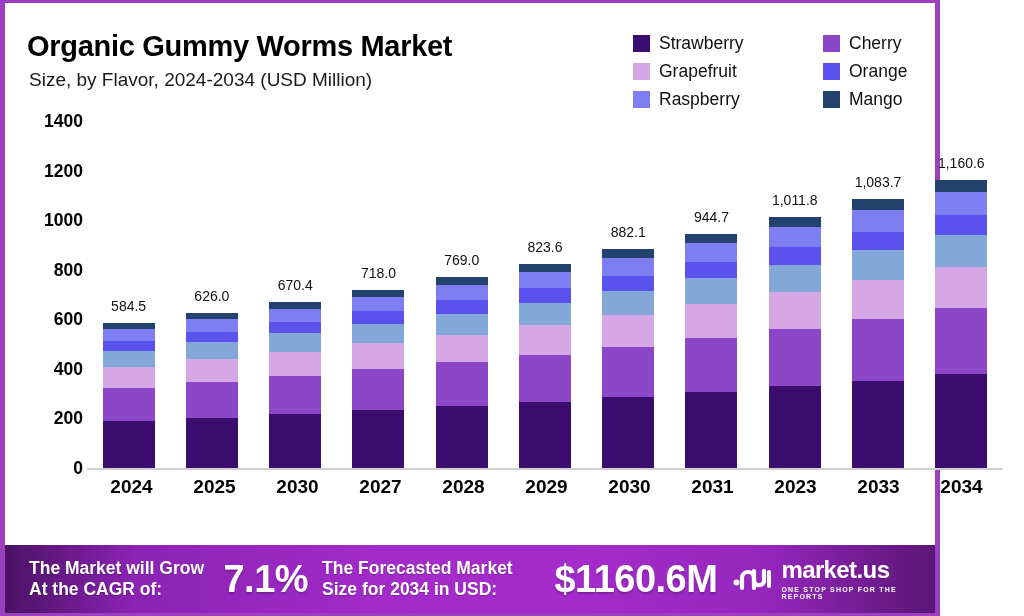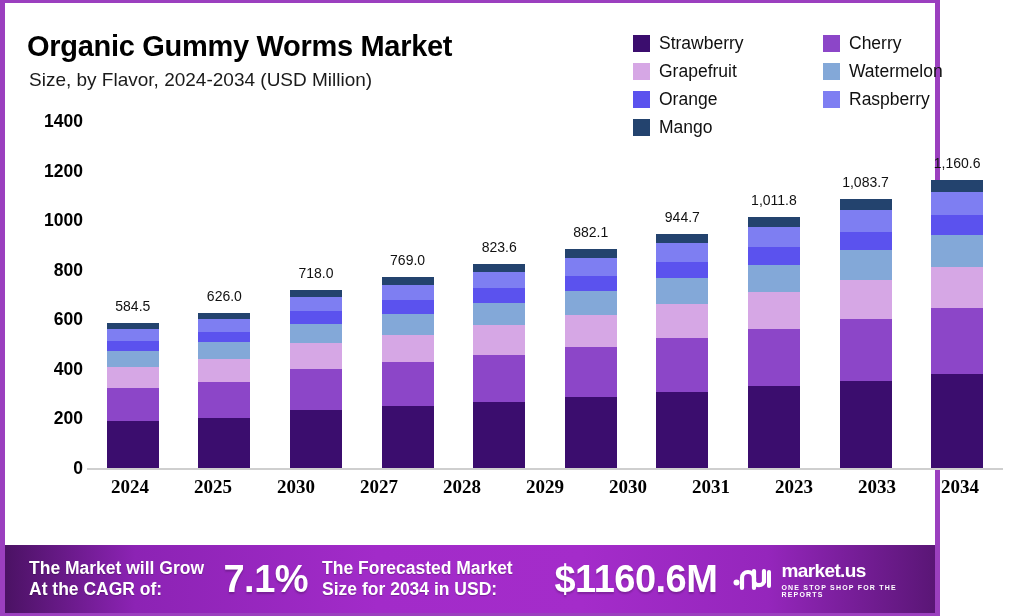--- a/index.html
+++ b/index.html
@@ -73,21 +73,21 @@
     font-size: 14px; color: #111; white-space: nowrap;
   }
   .bar-stack {
     width: 52px;
     display: flex; flex-direction: column-reverse;
   }
   .seg { width: 100%; }
 
   #xaxis {
     position: absolute; left: 82px; top: 355px; width: 916px; height: 34px;
-    display: flex; justify-content: center; font-family: Liberation Serif, serif;
+    display: flex; justify-content: flex-end;
   }
   .xtick {
     width: 83px; text-align: center;
     font-size: 19px; font-weight: 800; color: #000;
   }
 
   
   #banner {
     position: absolute; left: 0; bottom: 0; width: 100%; height: 68px;
     background: linear-gradient(90deg,#4b1264 0%,#8c23b4 14%,#a22bc9 40%,#a42cca 62%,#9526bc 82%,#5a1676 100%);
@@ -104,21 +104,21 @@
     text-shadow: 0 2px 2px rgba(0,0,0,.22);
     white-space: nowrap;
   }
   #cagr-caption { margin-left: 10px; width: 212px; }
   #cagr-value { margin-left: 4px; }
   #forecast-caption { margin-left: 14px; width: 252px; }
   #forecast-value { margin-left: 6px; }
 
   #logo { display: flex; align-items: center; gap: 8px; margin-left: 16px; }
   #logo-text-wrap { display: flex; flex-direction: column; line-height: 1; }
-  #logo-name { font-size: 19px; font-weight: 800; letter-spacing: -0.6px; }
+  #logo-name { font-size: 24px; font-weight: 800; letter-spacing: -0.6px; }
   #logo-tag { font-size: 7px; font-weight: 700; letter-spacing: 1.2px; margin-top: 4px; }
 </style>
 </head>
 <body>
 
 <div id="infographic">
 
   <div id="header">
     <div id="title">Organic Gummy Worms Market</div>
     <div id="subtitle">Size, by Flavor, 2024-2034 (USD Million)</div>
@@ -127,24 +127,20 @@
           <span class="legend-swatch" style="background: rgb(59, 13, 110);"></span>
           <span class="legend-label">Strawberry</span>
         </div>
         <div class="legend-item">
           <span class="legend-swatch" style="background: rgb(140, 70, 200);"></span>
           <span class="legend-label">Cherry</span>
         </div>
         <div class="legend-item">
           <span class="legend-swatch" style="background: rgb(214, 167, 229);"></span>
           <span class="legend-label">Grapefruit</span>
-        </div>
-        <div class="legend-item">
-          <span class="legend-swatch" style="background: rgb(131, 168, 216);"></span>
-          <span class="legend-label">Watermelon</span>
         </div>
         <div class="legend-item">
           <span class="legend-swatch" style="background: rgb(91, 82, 238);"></span>
           <span class="legend-label">Orange</span>
         </div>
         <div class="legend-item">
           <span class="legend-swatch" style="background: rgb(126, 126, 242);"></span>
           <span class="legend-label">Raspberry</span>
         </div>
         <div class="legend-item">
@@ -182,20 +178,32 @@
         <div class="bar-col">
           <div class="bar-total" style="bottom: 164.159px;">626.0</div>
           <div class="bar-stack">
             <div class="seg" style="height: 50.4389px; background: rgb(59, 13, 110);"></div>
             <div class="seg" style="height: 35.6666px; background: rgb(140, 70, 200);"></div>
             <div class="seg" style="height: 22.5054px; background: rgb(214, 167, 229);"></div>
             <div class="seg" style="height: 17.0774px; background: rgb(131, 168, 216);"></div>
             <div class="seg" style="height: 10.8561px; background: rgb(91, 82, 238);"></div>
             <div class="seg" style="height: 12.4176px; background: rgb(126, 126, 242);"></div>
             <div class="seg" style="height: 6.19643px; background: rgb(35, 67, 110);"></div>
+          </div>
+        </div>
+        <div class="bar-col">
+          <div class="bar-total" style="bottom: 175.163px;">670.4</div>
+          <div class="bar-stack">
+            <div class="seg" style="height: 54.0329px; background: rgb(59, 13, 110);"></div>
+            <div class="seg" style="height: 38.2196px; background: rgb(140, 70, 200);"></div>
+            <div class="seg" style="height: 24.0917px; background: rgb(214, 167, 229);"></div>
+            <div class="seg" style="height: 18.2919px; background: rgb(131, 168, 216);"></div>
+            <div class="seg" style="height: 11.6245px; background: rgb(91, 82, 238);"></div>
+            <div class="seg" style="height: 13.2851px; background: rgb(126, 126, 242);"></div>
+            <div class="seg" style="height: 6.61779px; background: rgb(35, 67, 110);"></div>
           </div>
         </div>
         <div class="bar-col">
           <div class="bar-total" style="bottom: 186.961px;">718.0</div>
           <div class="bar-stack">
             <div class="seg" style="height: 57.8746px; background: rgb(59, 13, 110);"></div>
             <div class="seg" style="height: 40.9212px; background: rgb(140, 70, 200);"></div>
             <div class="seg" style="height: 25.8019px; background: rgb(214, 167, 229);"></div>
             <div class="seg" style="height: 19.5807px; background: rgb(131, 168, 216);"></div>
             <div class="seg" style="height: 12.4672px; background: rgb(91, 82, 238);"></div>

